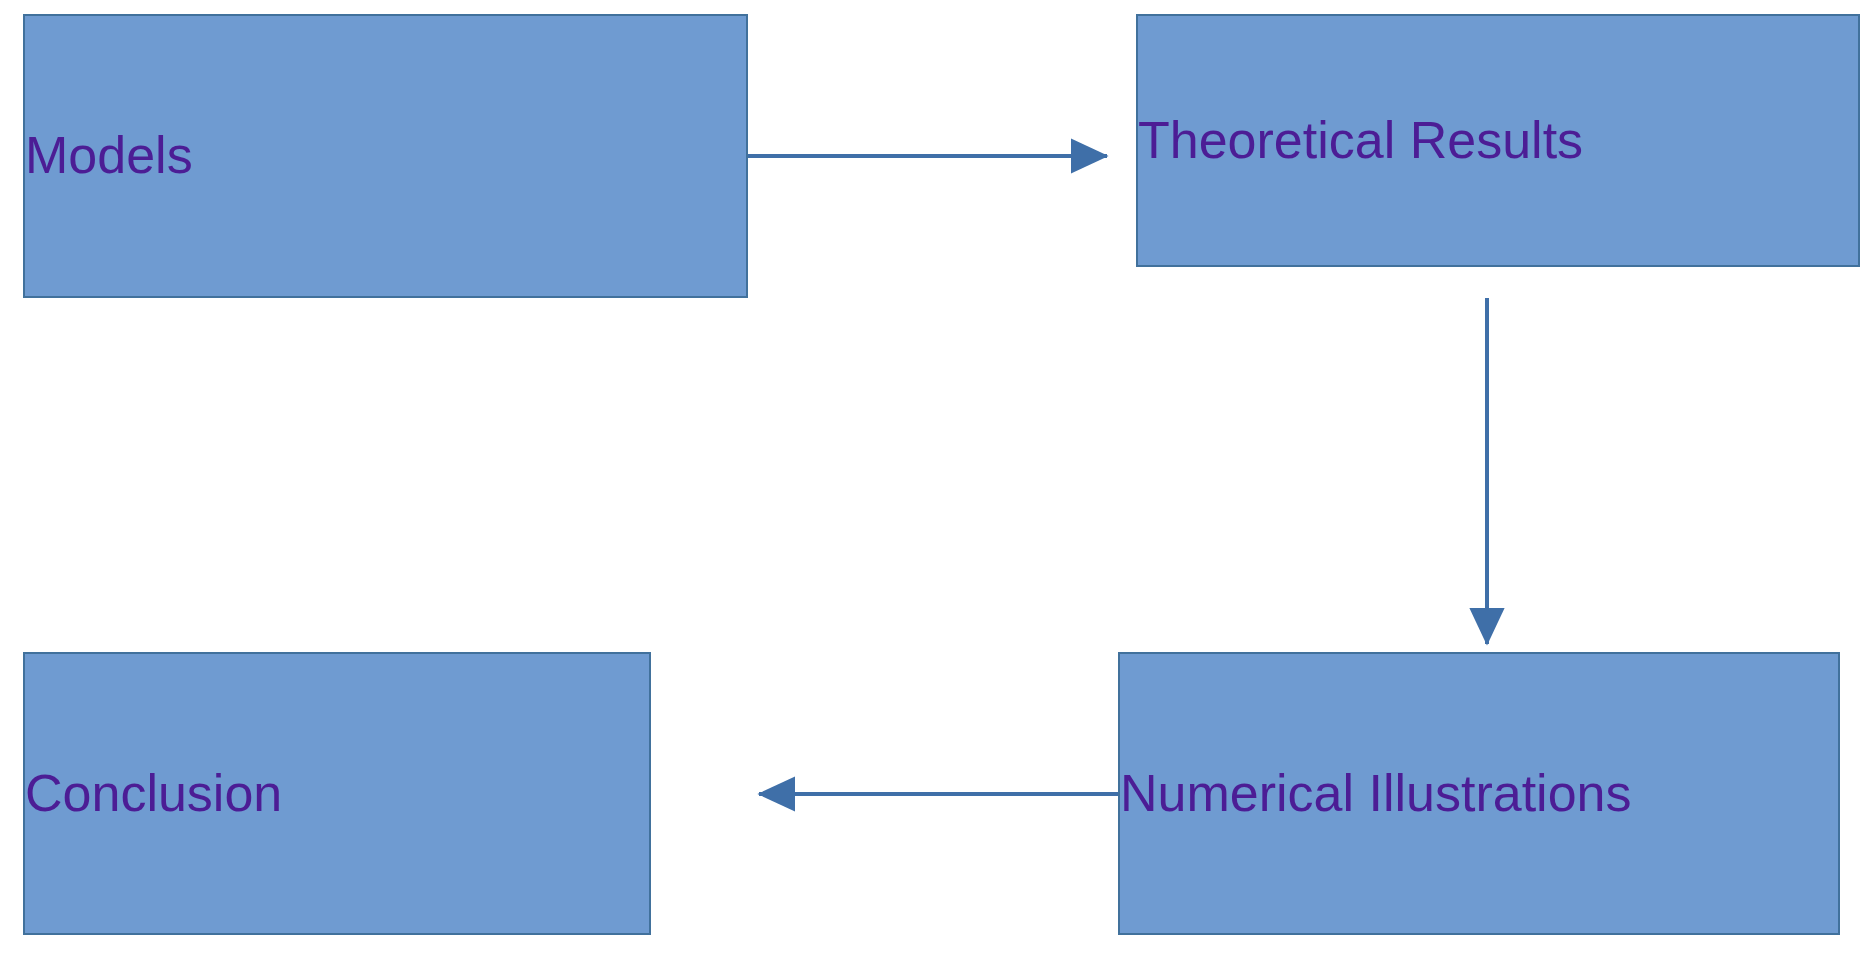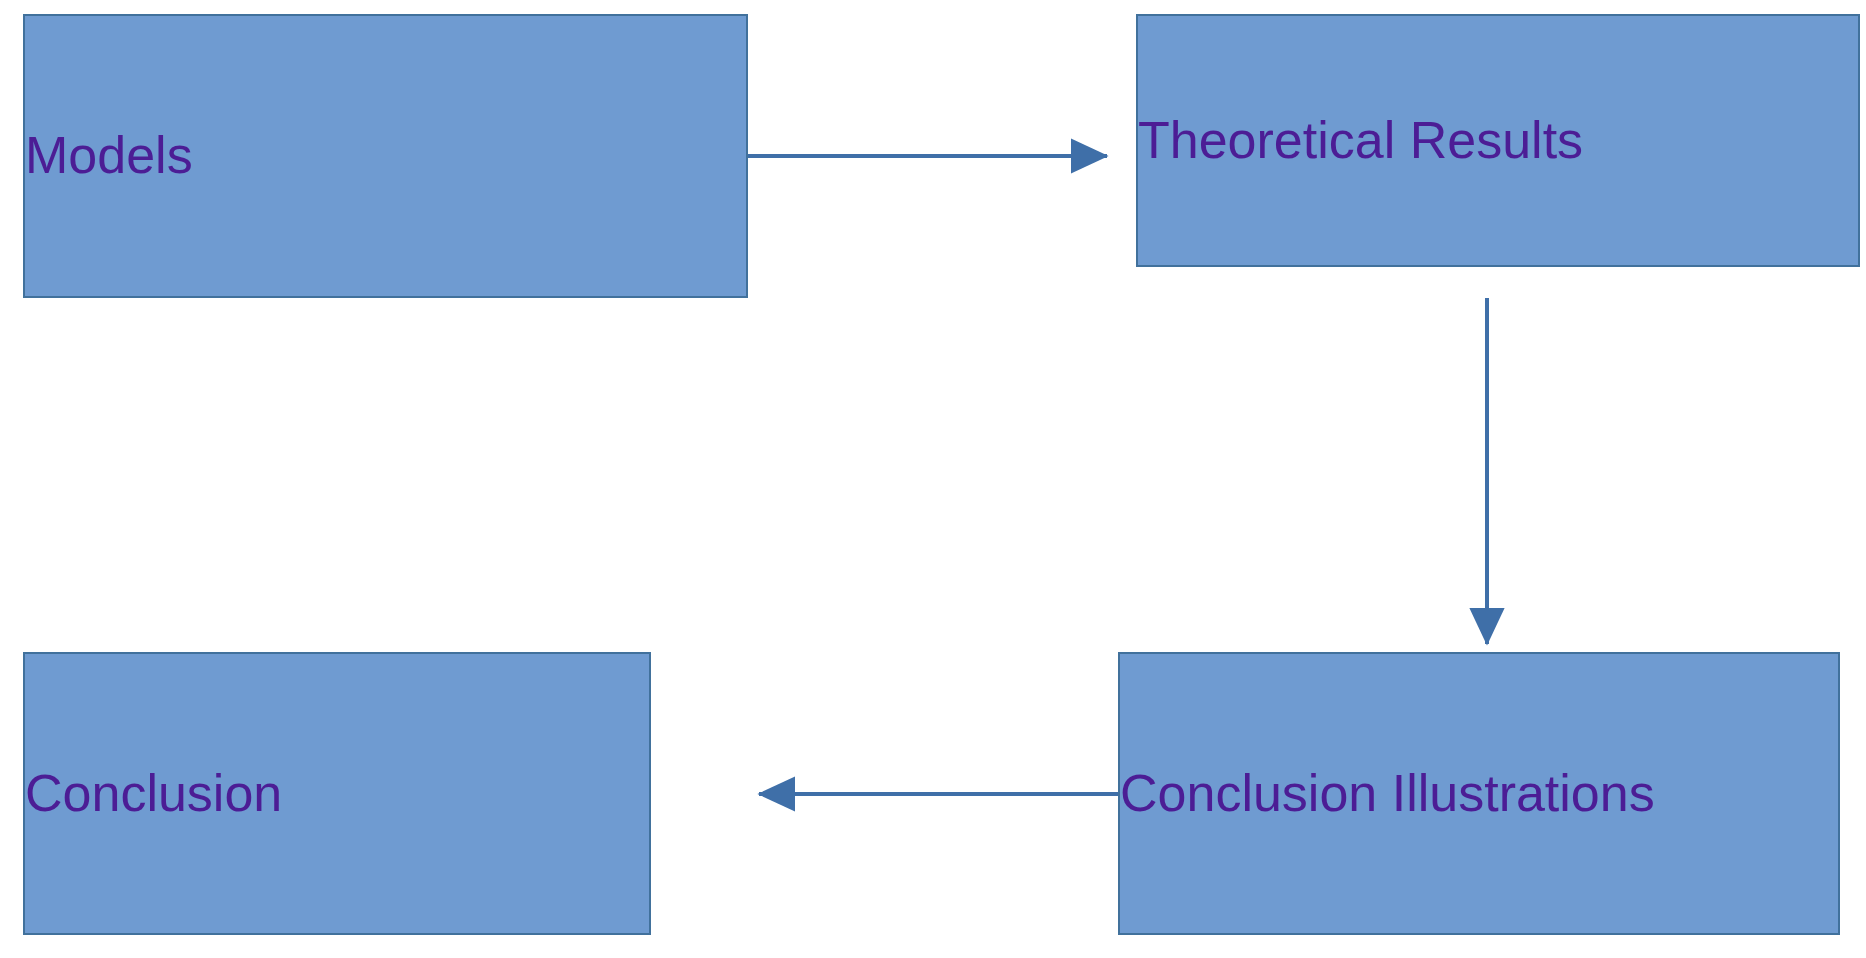--- a/index.html
+++ b/index.html
@@ -82,20 +82,20 @@
 
   <div class="node" id="node-models">
     <span class="node-label">Models</span>
   </div>
 
   <div class="node" id="node-theoretical">
     <span class="node-label">Theoretical Results</span>
   </div>
 
   <div class="node" id="node-numerical">
-    <span class="node-label">Conclusion Illustrations</span>
+    <span class="node-label">Numerical Illustrations</span>
   </div>
 
   <div class="node" id="node-conclusion">
     <span class="node-label">Conclusion</span>
   </div>
 
 </div>
 
 </body></html>

